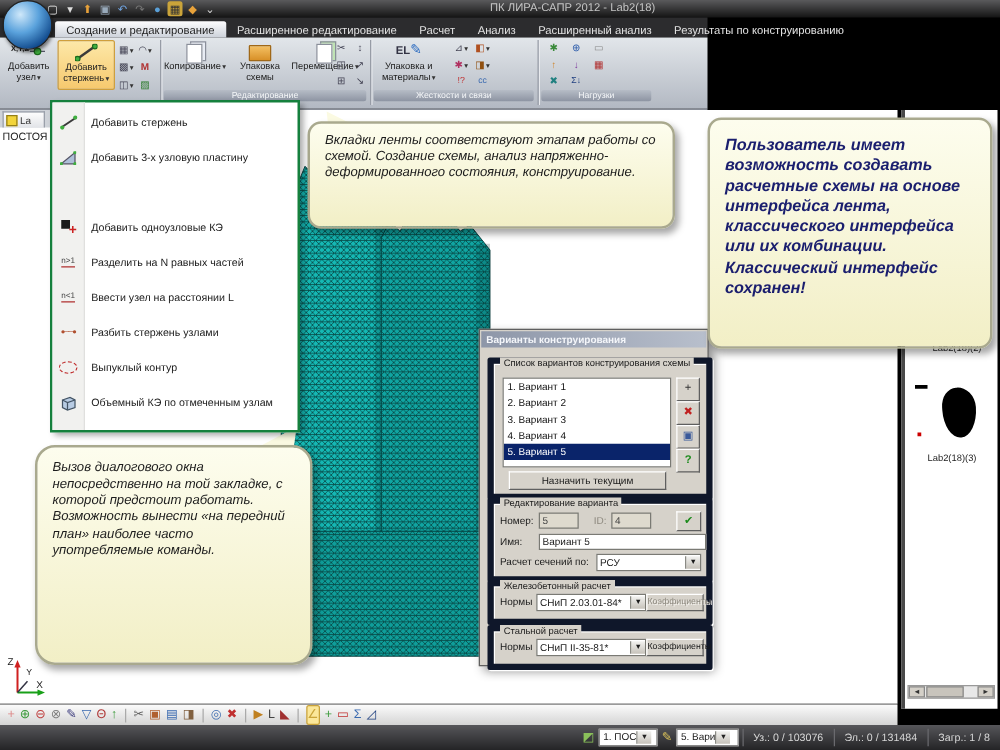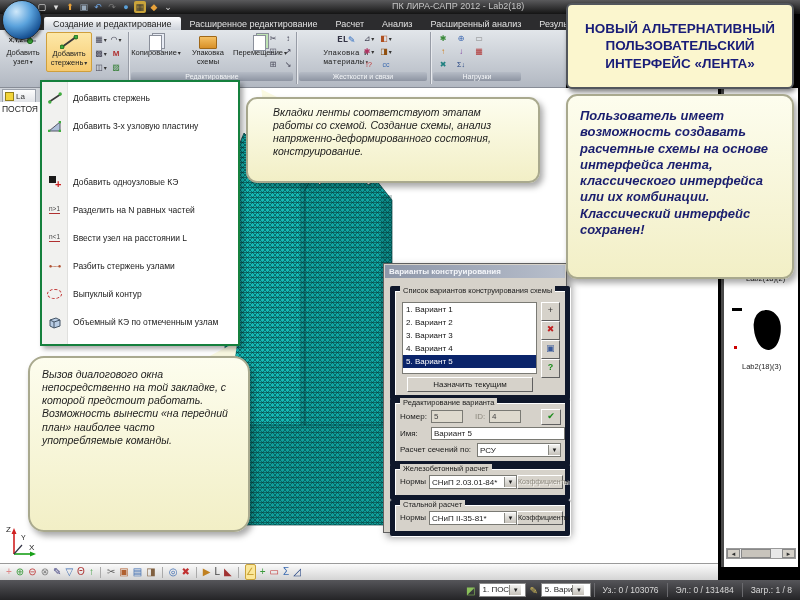--- a/index.html
+++ b/index.html
@@ -54,21 +54,21 @@
   .mitem{position:absolute;left:0;width:100%;height:28px;display:flex;align-items:center;}
   .mico{width:25px;display:flex;align-items:center;justify-content:center;flex:none;}
   .mlabel{font-size:8.5px;color:#1a1a1a;margin-left:6px;white-space:nowrap;}
   .tix{font-size:6.5px;color:#444;border-bottom:1px solid #b03030;line-height:1;}
   .dashellipse{width:13px;height:8px;border:1px dashed #c03030;border-radius:50%;}
   .sqplus{position:relative;width:12px;height:12px;}
   .sqplus b{position:absolute;left:0;top:0;width:7px;height:7px;background:#1a1a1a;}
   .sqplus s{position:absolute;right:-1px;bottom:-2px;color:#cc2222;font-size:11px;text-decoration:none;font-weight:bold;line-height:1;}
   
   .callout{background:linear-gradient(#fdfdee,#f2efc6);border:2px solid #a9a98e;border-radius:11px;box-shadow:3px 4px 6px rgba(0,0,0,.35);z-index:25;}
-  .callout .txt{font-size:10.5px;font-style:italic;color:#1c1c1c;padding:7px 25px;line-height:1.25;}
+  .callout .txt{font-size:10.5px;font-style:italic;color:#1c1c1c;padding:7px 12px;line-height:1.25;}
   .tail{position:absolute;width:0;height:0;z-index:24;}
   
   #sidehead{left:566px;top:3px;width:228px;height:86px;background:#fbf6ce;border:2px solid #52565c;border-radius:6px;box-sizing:border-box;
             display:flex;align-items:center;justify-content:center;text-align:center;z-index:26;box-shadow:2px 3px 5px rgba(0,0,0,.5);}
   #sidehead div{font-size:13.5px;font-weight:bold;color:#181c78;line-height:1.3;}
   #sidenote{left:566px;top:94px;width:224px;height:181px;z-index:26;}
   #sidenote .txt2{font-size:13px;font-weight:bold;font-style:italic;color:#1a1e6e;padding:12px 12px;line-height:1.25;}
   
   #dialog{left:383px;top:263px;width:182px;height:268px;background:#d6d2ca;border:1px solid #5f5f5f;box-shadow:4px 4px 8px rgba(0,0,0,.45);z-index:20;font-size:8px;color:#1a1a1a;}
   #dlgtitle{position:absolute;left:1px;top:1px;right:1px;height:13px;background:linear-gradient(90deg,#8d96a8,#b8bfcc);color:#f4f6fa;font-weight:bold;font-size:8px;line-height:13px;padding-left:4px;}
@@ -226,21 +226,21 @@
         <span class="mini">◰</span>
         <span class="mini">↗</span>
         <span class="mini">⊞</span>
         <span class="mini">↘</span>
       </div>
       <div class="glabel">Редактирование</div>
     </div>
     <div class="rdiv" style="left:296px;"></div>
 
     <div class="rgroup" style="left:297px;width:132px;">
-      <div class="bigbtn" style="left:20px;width:58px;font-family:Liberation Mono, monospace;">
+      <div class="bigbtn" style="left:1px;width:58px;">
         <div class="bicon">
           <span style="font-size:9px;font-weight:bold;color:#334;">EL</span>
             <span style="color:#2a6ac0;font-size:11px;">✎</span>
         </div>
         <span>Упаковка и</span>
         <span class="caret">материалы</span>
       </div>
       <div style="position:absolute;left:66px;top:3px;display:grid;grid-template-columns:15px 15px;grid-gap:2px;">
         <span class="mini caret">⊿</span>
         <span class="mini caret" style="color:#b05020;">◧</span>
@@ -376,23 +376,20 @@
   <div class="abs tail" style="left:262px;top:88px;border-bottom:14px solid #fbfae2;border-right:22px solid transparent;transform:rotate(-6deg);"></div>
   <div class="abs callout" style="left:246px;top:97px;width:290px;height:82px;">
     <div class="txt">Вкладки ленты соответствуют этапам работы со схемой. Создание схемы, анализ напряженно-деформированного состояния, конструирование.</div>
   </div>
 
   <div class="abs tail" style="left:206px;top:339px;border-bottom:22px solid #fbfae2;border-left:30px solid transparent;transform:rotate(8deg);"></div>
   <div class="abs callout" style="left:28px;top:356px;width:218px;height:172px;border-radius:16px;">
     <div class="txt" style="padding:10px 12px;">Вызов диалогового окна непосредственно на той закладке, с которой предстоит работать. Возможность вынести «на передний план» наиболее часто употребляемые команды.</div>
   </div>
 
-  <div class="abs" id="sidehead">
-    <div>НОВЫЙ АЛЬТЕРНАТИВНЫЙ ПОЛЬЗОВАТЕЛЬСКИЙ ИНТЕРФЕЙС «ЛЕНТА»</div>
-  </div>
 
   <div class="abs callout" id="sidenote">
     <div class="txt2">
       <div>Пользователь имеет возможность создавать расчетные схемы на основе интерфейса лента, классического интерфейса или их комбинации.</div>
       <div>Классический интерфейс сохранен!</div>
     </div>
   </div>
 
   <div class="abs" id="dialog">
     <div id="dlgtitle">Варианты конструирования</div>

